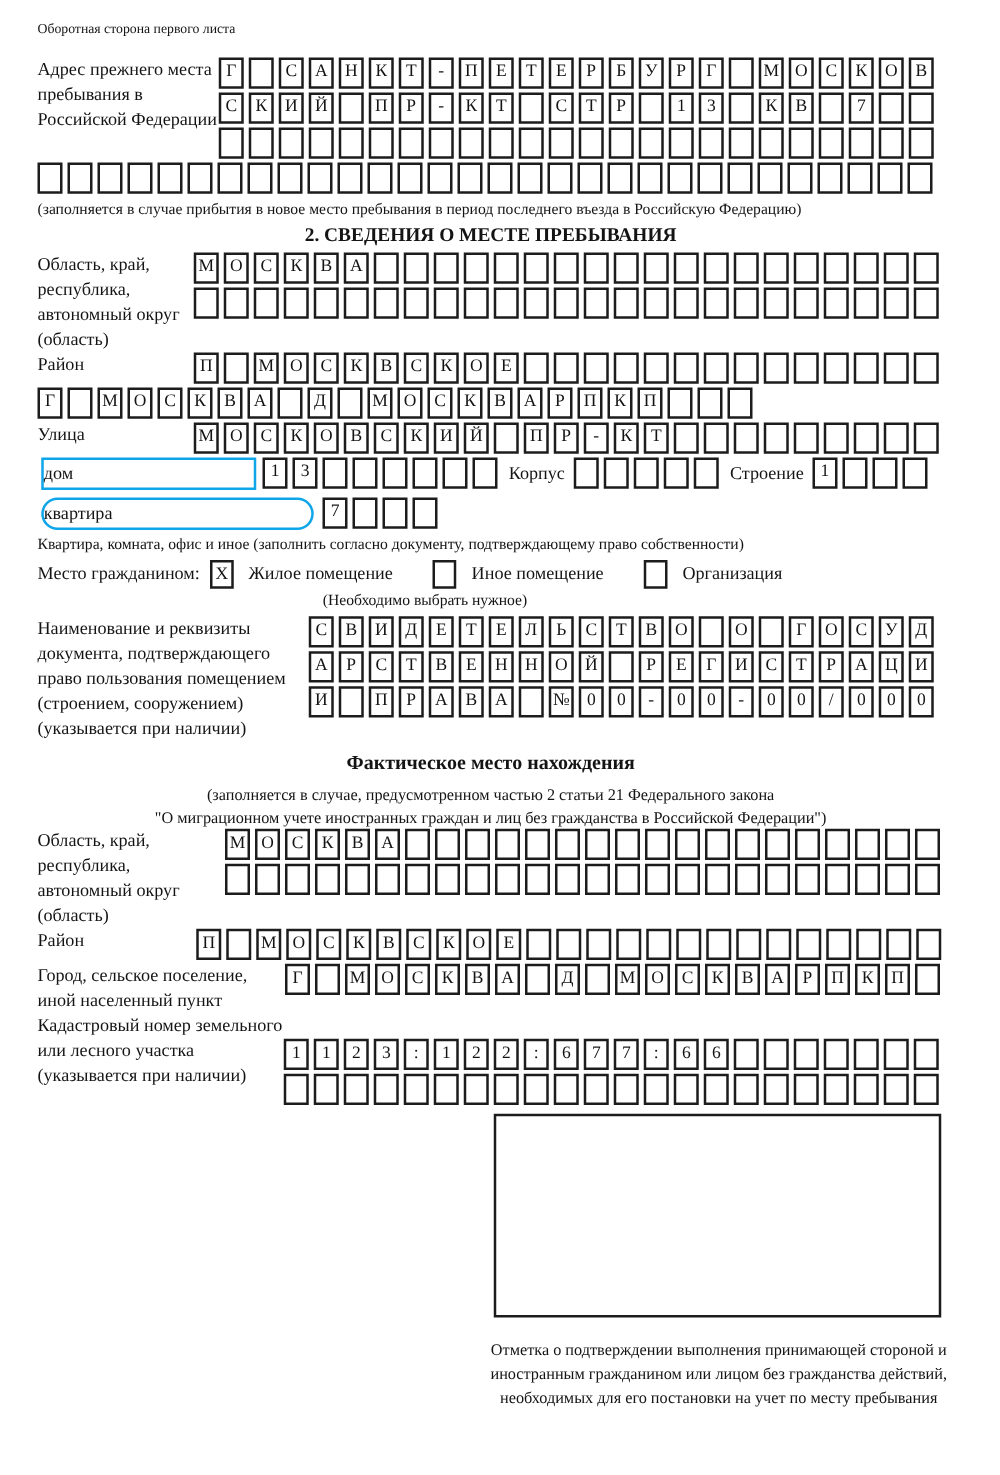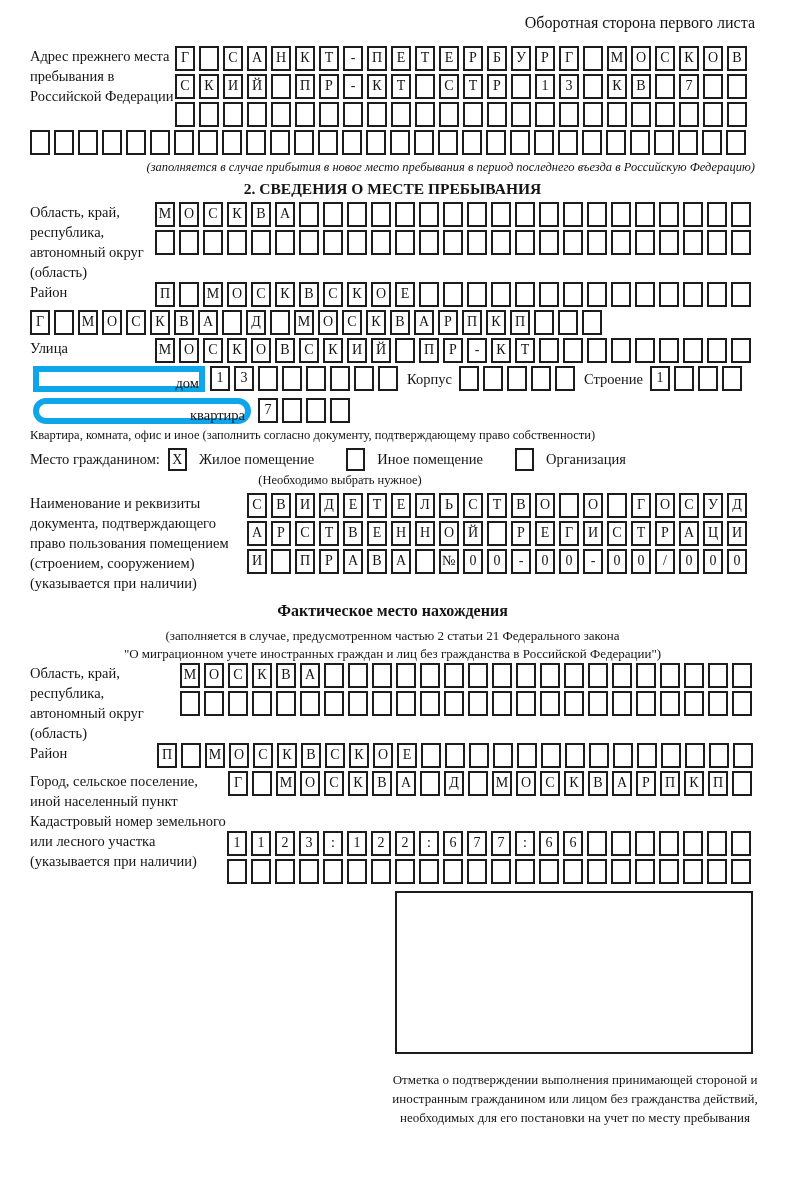--- a/index.html
+++ b/index.html
@@ -1,31 +1,31 @@
 <!DOCTYPE html>
 <html><head>
 <meta charset="utf-8">
 <style>
   html,body{margin:0;padding:0;background:#fff;}
   body{font-family:"Liberation Serif",serif;color:#141414;}
   .page{width:800px;height:1180px;box-sizing:border-box;padding:14px 45px 0 30px;overflow:hidden;background:#fff;}
-  .header-note{text-align:right;font-size:16px;line-height:18px;margin-bottom:14px;}
+  .header-note{font-size:11px;line-height:18px;margin-bottom:14px;}
   .frow{display:flex;align-items:flex-start;}
   .flabel{font-size:14.5px;line-height:20px;flex-shrink:0;}
   .w145{width:145px;} .w125{width:125px;} .w146{width:146px;} .w217{width:217px;}
   .w150{width:150px;} .w127{width:127px;} .w198{width:198px;} .w197{width:197px;}
   .cellrow{display:flex;margin-bottom:3px;flex-shrink:0;}
   .cell{width:20px;height:25px;border:2px solid #1c1c1c;box-sizing:border-box;margin-right:4px;
         font-size:14px;line-height:20px;text-align:center;flex-shrink:0;}
   .rows{display:flex;flex-direction:column;}
   .caption{font-size:12.5px;line-height:18px;}
-  .center{text-align:right;font-style:italic;}
+  .center{text-align:left;}
   .section-title{font-weight:bold;font-size:15.5px;line-height:22px;text-align:center;margin:2px 0 2px 0;}
   .subtitle{font-weight:bold;font-size:16px;line-height:20px;text-align:center;margin-top:8px;}
-  .boxlabel{border:6px solid #0ea5e9;height:26px;box-sizing:border-box;text-align:right;
+  .boxlabel{border:2px solid #0ea5e9;height:26px;box-sizing:border-box;text-align:left;
             font-size:14.5px;line-height:22px;flex-shrink:0;}
   .dom-box{width:172px;margin-left:3px;margin-right:5px;}
   .kv-box{width:218px;margin-left:3px;margin-right:7px;border-radius:13px;}
   .inline-label{font-size:14.5px;line-height:26px;margin:0 7px 0 5px;flex-shrink:0;}
   .stay-row{margin-top:4px;align-items:center;}
   .checkbox{width:19px;height:23px;border:2px solid #1c1c1c;box-sizing:border-box;text-align:center;
             font-size:14px;line-height:19px;flex-shrink:0;margin:0 12px 0 8px;}
   .stay-label{line-height:23px;}
   .opt-label{font-size:14.5px;line-height:23px;margin-right:24px;}
   .stay-note{width:620px;text-align:center;font-size:12.5px;line-height:18px;}

